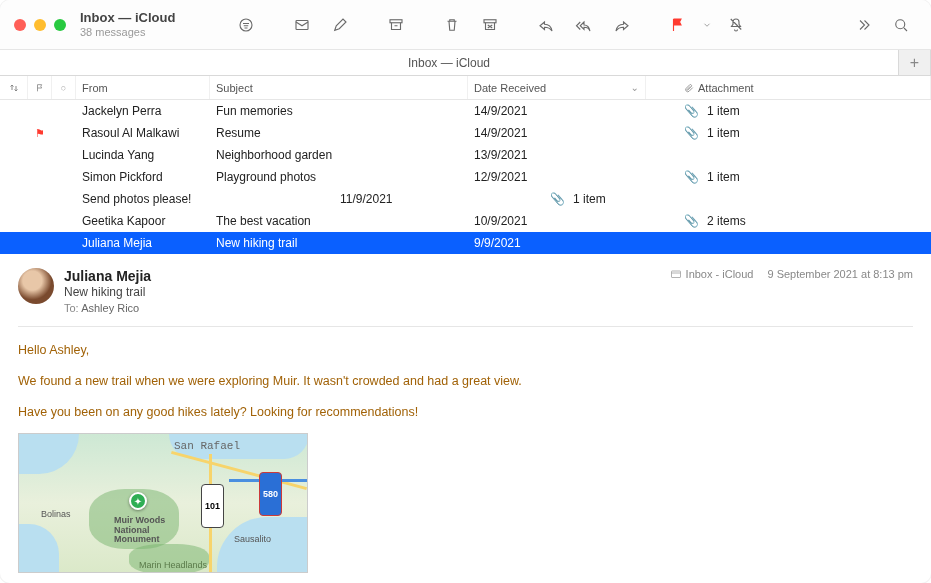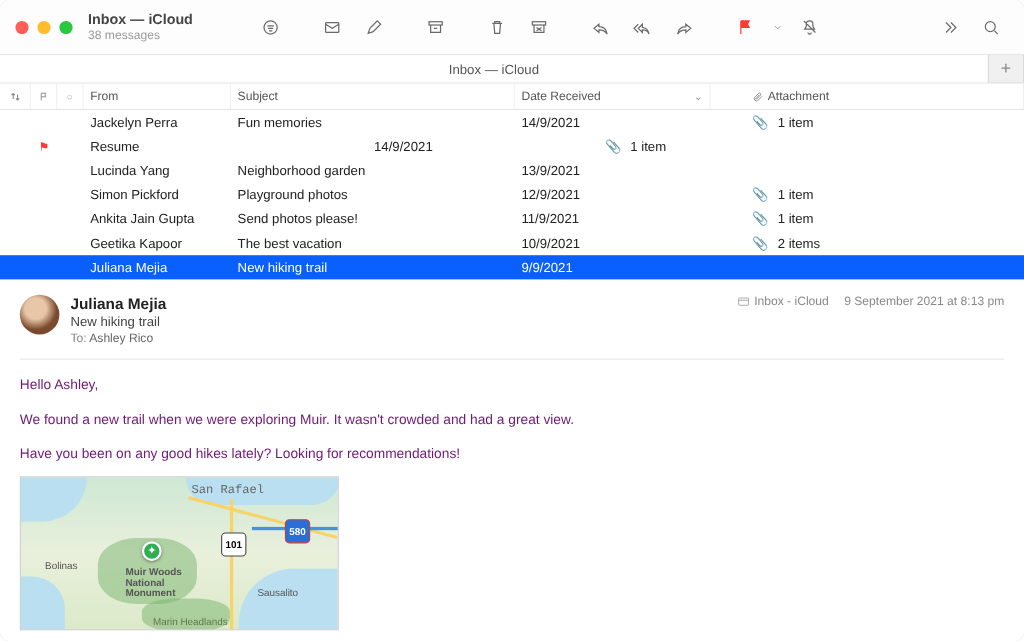--- a/index.html
+++ b/index.html
@@ -47,28 +47,28 @@
 .phead { display: flex; }
 .avatar { width: 36px; height: 36px; border-radius: 50%; background: radial-gradient(circle at 40% 35%, #e8c7a8 0 30%, #7a4a2e 60%); margin-right: 10px; flex-shrink: 0; }
 .phinfo { flex: 1; }
 .pname { font-weight: 700; font-size: 14px; color: #222; }
 .psubj { font-size: 12px; color: #444; margin-top: 1px; }
 .pto { font-size: 11px; color: #666; margin-top: 3px; }
 .pto .lbl { color: #888; }
 .pmeta { text-align: right; font-size: 11px; color: #888; display: flex; align-items: flex-start; gap: 14px; }
 .pmeta .mbox { display: flex; align-items: center; gap: 4px; }
 .pdivider { border: none; border-top: 1px solid #e6e6e6; margin: 12px 0 14px 0; }
-.pbody { font-size: 12.5px; color: #701a75; line-height: 1.5; }
+.pbody { font-size: 12.5px; color: #a16207; line-height: 1.5; }
 .pbody p { margin-bottom: 12px; }
 
 .mapwrap { margin-top: 8px; width: 290px; height: 140px; border: 1px solid #ccc; position: relative; overflow: hidden; background: linear-gradient(180deg, #cde8d4 0%, #e9f0dc 50%, #dbe9c9 100%); }
 .water { position: absolute; background: #b9dff0; }
 .road { position: absolute; background: #f7d46b; height: 3px; }
 .roadv { position: absolute; background: #f7d46b; width: 3px; }
-.shield { position: absolute; background: #fff; border: 1px solid #444; border-radius: 4px; font-size: 9px; padding: 5px 3px; font-weight: 600; }
+.shield { position: absolute; background: #fff; border: 1px solid #444; border-radius: 4px; font-size: 9px; padding: 16px 3px; font-weight: 600; }
 .shield.blue { background: #2a6fd6; color: #fff; border-color: #cc3a3a; }
 .maplabel { position: absolute; font-size: 9px; color: #555; white-space: nowrap; }
 .maplabel.big { font-size: 11px; color: #666; font-family: Liberation Mono, monospace; }
 .pin { position: absolute; width: 18px; height: 18px; background: #2fae54; border: 2px solid #fff; border-radius: 50%; box-shadow: 0 1px 3px rgba(0,0,0,0.4); display:flex; align-items:center; justify-content:center; color:#fff; font-size:10px; }
 .greenarea { position: absolute; background: rgba(120,180,110,0.5); border-radius: 40%; }
 </style>
 </head>
 <body>
 
 <div class="titlebar">
@@ -216,20 +216,21 @@
       <div class="cell c-subj" style="width:258px">Fun memories</div>
       <div class="cell c-date" style="width:178px">14/9/2021</div>
       <div class="cell c-att" style="flex:1"><span class="paperclip" style="margin-right:4px">📎</span>1 item</div>
     </div>
     <div class="msgrow">
       <div class="cell c-sort" style="width:28px"></div>
       <div class="cell c-flag" style="width:24px">
         <span class="flagicon">⚑</span>
       </div>
       <div class="cell c-read" style="width:24px"></div>
+      <div class="cell c-from" style="width:134px">Rasoul Al Malkawi</div>
       <div class="cell c-subj" style="width:258px">Resume</div>
       <div class="cell c-date" style="width:178px">14/9/2021</div>
       <div class="cell c-att" style="flex:1"><span class="paperclip" style="margin-right:4px">📎</span>1 item</div>
     </div>
     <div class="msgrow">
       <div class="cell c-sort" style="width:28px"></div>
       <div class="cell c-flag" style="width:24px"></div>
       <div class="cell c-read" style="width:24px"></div>
       <div class="cell c-from" style="width:134px">Lucinda Yang</div>
       <div class="cell c-subj" style="width:258px">Neighborhood garden</div>
@@ -242,21 +243,20 @@
       <div class="cell c-read" style="width:24px"></div>
       <div class="cell c-from" style="width:134px">Simon Pickford</div>
       <div class="cell c-subj" style="width:258px">Playground photos</div>
       <div class="cell c-date" style="width:178px">12/9/2021</div>
       <div class="cell c-att" style="flex:1"><span class="paperclip" style="margin-right:4px">📎</span>1 item</div>
     </div>
     <div class="msgrow">
       <div class="cell c-sort" style="width:28px"></div>
       <div class="cell c-flag" style="width:24px"></div>
       <div class="cell c-read" style="width:24px"></div>
-      <div class="cell c-from" style="width:134px">Ankita Jain Gupta</div>
       <div class="cell c-subj" style="width:258px">Send photos please!</div>
       <div class="cell c-date" style="width:178px">11/9/2021</div>
       <div class="cell c-att" style="flex:1"><span class="paperclip" style="margin-right:4px">📎</span>1 item</div>
     </div>
     <div class="msgrow">
       <div class="cell c-sort" style="width:28px"></div>
       <div class="cell c-flag" style="width:24px"></div>
       <div class="cell c-read" style="width:24px"></div>
       <div class="cell c-from" style="width:134px">Geetika Kapoor</div>
       <div class="cell c-subj" style="width:258px">The best vacation</div>

